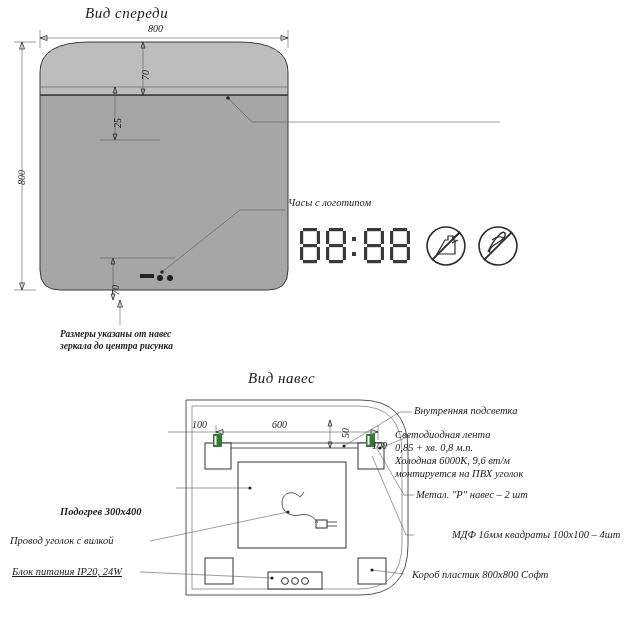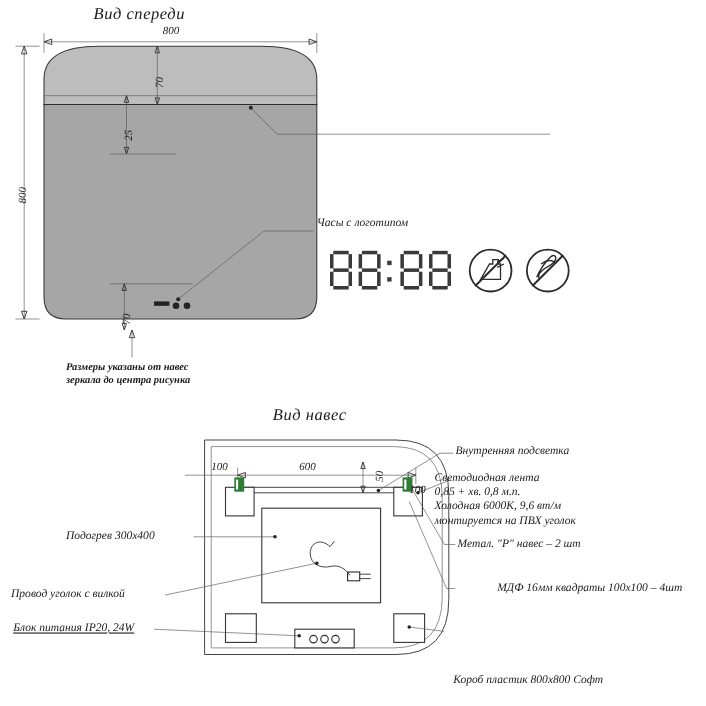--- a/index.html
+++ b/index.html
@@ -240,21 +240,21 @@
 
   <div class="lbl note" style="left:395px;top:428px;">Светодиодная лента
 0,85 + хв. 0,8 м.п.
 Холодная 6000К, 9,6 вт/м
 монтируется на ПВХ уголок</div>
 
   <div class="lbl note" style="left:416px;top:488px;">Метал. "Р" навес – 2 шт</div>
 
   <div class="lbl note" style="left:416px;top:528px;margin-left:36px;">МДФ 16мм квадраты 100x100 – 4шт</div>
 
-  <div class="lbl note" style="left:412px;top:568px;margin-top:44px;">Короб пластик 800x800 Софт</div>
-
-  <div class="lbl note" style="left:60px;top:481px;">Подогрев 300x400</div>
+  <div class="lbl note" style="left:412px;top:568px;">Короб пластик 800x800 Софт</div>
+
+  <div class="lbl note" style="left:60px;top:505px;font-weight:bold;">Подогрев 300x400</div>
 
   <div class="lbl note" style="left:10px;top:534px;">Провод уголок с вилкой</div>
 
   <div class="lbl note" style="left:12px;top:565px;text-decoration:underline;">Блок питания IP20, 24W</div>
 
 </div>
 
 </body></html>

